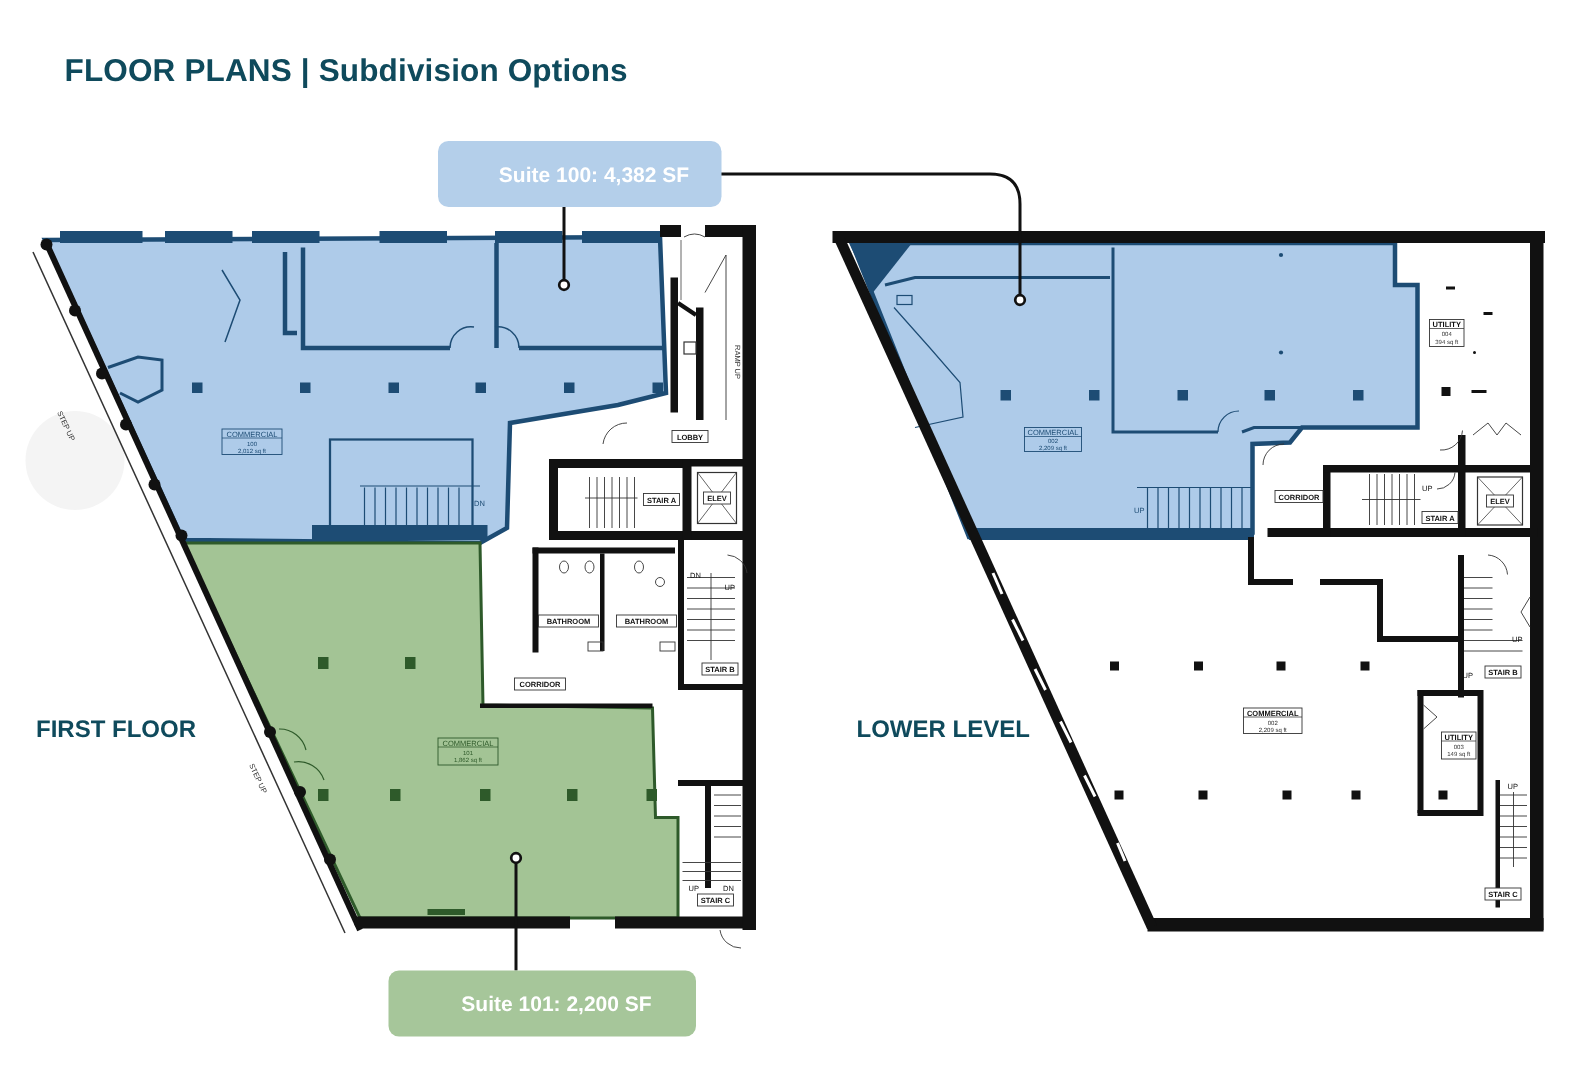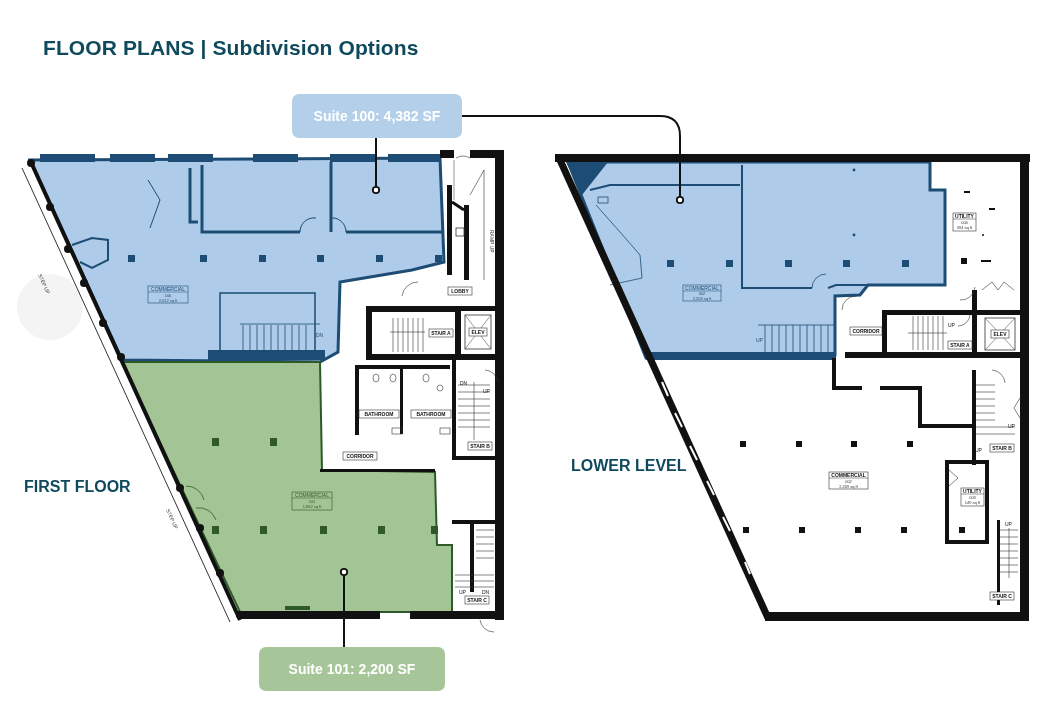--- a/index.html
+++ b/index.html
@@ -1,19 +1,19 @@
 <!DOCTYPE html>
 <html><head>
 <meta charset="utf-8">
 <style>
   html, body { margin:0; padding:0; background:#ffffff; }
   body { width:1048px; height:717px; position:relative; overflow:hidden; font-family:"Liberation Sans", sans-serif; }
   .title { position:absolute; left:43px; top:36px; font-size:21px; font-weight:bold; color:#0f4a5c; letter-spacing:0.1px;text-align:right; }
   .floor-label { position:absolute; font-size:16px; font-weight:bold; color:#0f4a5c; }
-  .callout { position:absolute; border-radius:7px; color:#ffffff; font-weight:bold; font-size:14px; display:flex; align-items:center; justify-content:center; }
+  .callout { position:absolute; border-radius:7px; color:#ffffff; font-weight:bold; font-size:14px; display:flex; align-items:center; justify-content:center;padding-left:19px; }
   svg.plan { position:absolute; left:0; top:0; }
   svg text { font-family:"Liberation Sans", sans-serif; }
 </style>
 </head>
 <body>
 
 <div class="title">FLOOR PLANS | Subdivision Options</div>
 
 <svg class="plan" width="1048" height="717" viewBox="0 0 1048 717">
 
@@ -407,20 +407,20 @@
     <line x1="344" y1="572" x2="344" y2="647"></line>
   </g>
   <g fill="#fff" stroke="#111" stroke-width="1.8">
     <circle cx="376" cy="190" r="3.2"></circle>
     <circle cx="680" cy="200" r="3.2"></circle>
     <circle cx="344" cy="572" r="3.2"></circle>
   </g>
 </svg>
 
 <div class="floor-label" style="left:24px; top:478px;text-align:right;">FIRST FLOOR</div>
-<div class="floor-label" style="left:571px; top:457px;">LOWER LEVEL</div>
+<div class="floor-label" style="left:571px; top:478px;">LOWER LEVEL</div>
 
 <div class="callout" style="left:292px; top:94px; width:170px; height:44px; background:#b4cfea;">
   <span>Suite 100: 4,382 SF</span>
 </div>
 <div class="callout" style="left:259px; top:647px; width:186px; height:44px; background:#a6c69a;">
   <span>Suite 101: 2,200 SF</span>
 </div>
 
 </body></html>

